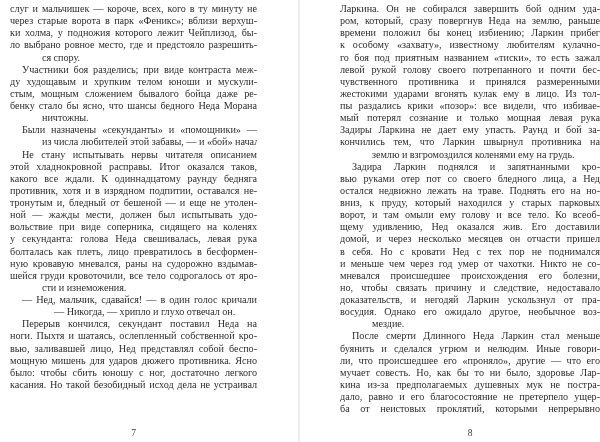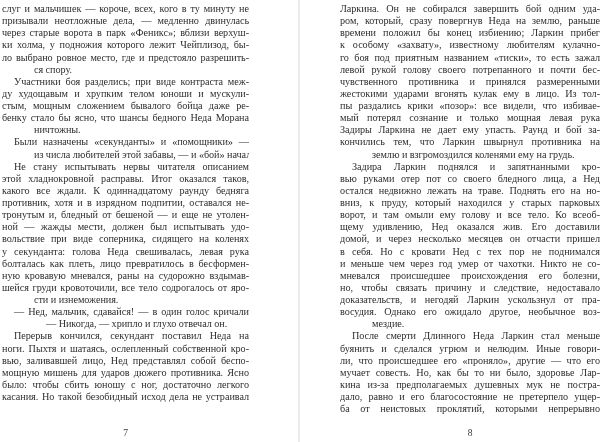--- a/index.html
+++ b/index.html
@@ -13,21 +13,21 @@
     height: 442px;
     background: #ffffff;
     font-family: "Liberation Serif", serif;
     overflow: hidden;
   }
   .page {
     position: absolute;
     top: 3px;
     height: 439px;
   }
-  .page-left  { left: 2px;   width: 247px; }
+  .page-left  { left: 10px;   width: 247px; }
   .page-right { left: 340px; width: 260px; }
   .divider {
     position: absolute;
     top: 0;
     left: 298px;
     width: 2px;
     height: 442px;
     background: #ebebeb;
   }
   .line {
@@ -54,21 +54,20 @@
   }
 </style>
 </head>
 <body>
 
 <div class="spread">
 
   <div class="page page-left">
     <div class="text-block" id="left-lines">
         <div class="line">слуг и мальчишек — короче, всех, кого в ту минуту не</div>
-        <div class="line">призывали неотложные дела, — медленно двинулась</div>
         <div class="line">через старые ворота в парк «Феникс»; вблизи верхуш-</div>
         <div class="line">ки холма, у подножия которого лежит Чейплизод, бы-</div>
         <div class="line">ло выбрано ровное место, где и предстояло разрешить-</div>
         <div class="line end">ся спору.</div>
         <div class="line indent">Участники боя разделись; при виде контраста меж-</div>
         <div class="line">ду худощавым и хрупким телом юноши и мускули-</div>
         <div class="line">стым, мощным сложением бывалого бойца даже ре-</div>
         <div class="line">бенку стало бы ясно, что шансы бедного Неда Морана</div>
         <div class="line end">ничтожны.</div>
         <div class="line indent">Были назначены «секунданты» и «помощники» —</div>

